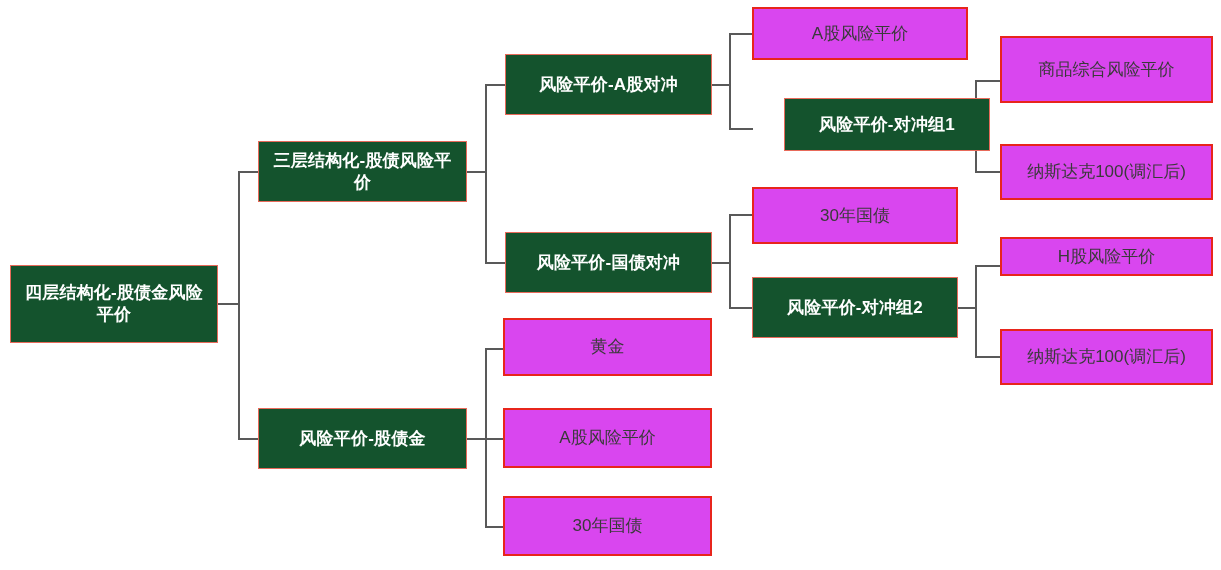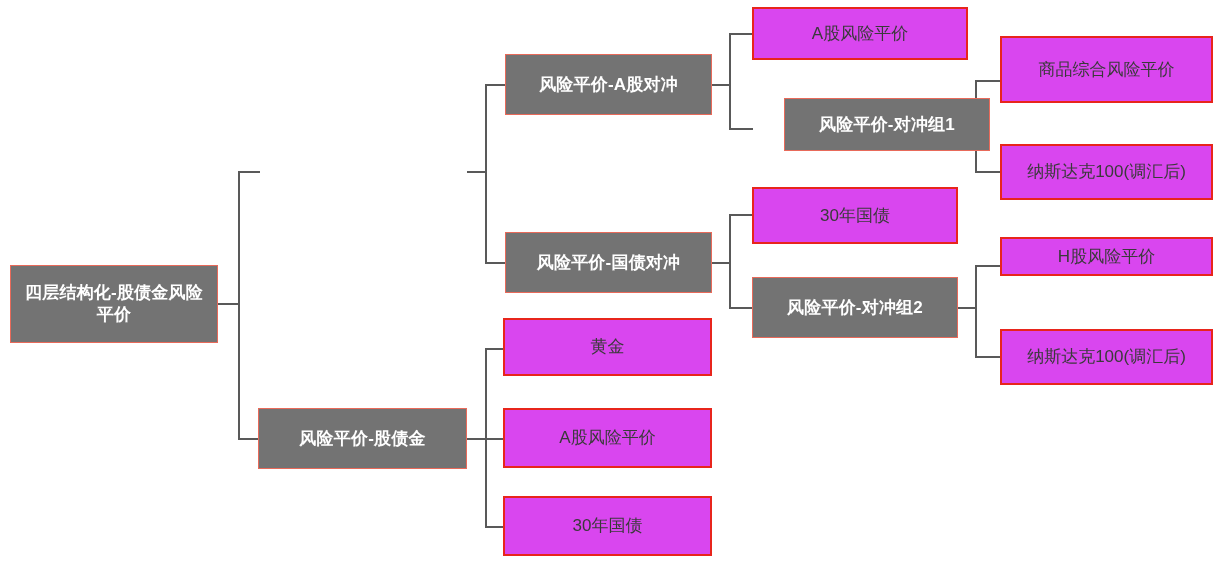--- a/index.html
+++ b/index.html
@@ -19,21 +19,21 @@
     position: absolute;
     box-sizing: border-box;
     display: flex;
     align-items: center;
     justify-content: center;
     text-align: center;
     line-height: 1.28;
     padding: 2px 6px;
   }
   .node.filled {
-    background: #737373;
+    background: #14532d;
     border: 1px solid #E86A5A;
     color: #ffffff;
     font-weight: bold;
     font-size: 17px;
     letter-spacing: 0.2px;
   }
   .node.outline {
     background: #d946ef;
     border: 2px solid #E8251C;
     color: #3a3a3a;
@@ -83,20 +83,21 @@
   <div class="conn h" style="left:975px; top:356px; width:26px;"></div>
 
   <div class="conn h" style="left:467px; top:438px; width:20px;"></div>
   <div class="conn v" style="left:485px; top:348px; height:179px;"></div>
   <div class="conn h" style="left:485px; top:348px; width:20px;"></div>
   <div class="conn h" style="left:485px; top:438px; width:20px;"></div>
   <div class="conn h" style="left:485px; top:526px; width:20px;"></div>
 
   <div class="node filled" style="left:10px; top:265px; width:208px; height:78px;">四层结构化-股债金风险平价</div>
 
+  <div class="node filled" style="left:258px; top:141px; width:209px; height:61px;">三层结构化-股债风险平价</div>
 
   <div class="node filled" style="left:258px; top:408px; width:209px; height:61px;">风险平价-股债金</div>
 
   <div class="node filled" style="left:505px; top:54px; width:207px; height:61px;">风险平价-A股对冲</div>
 
   <div class="node filled" style="left:505px; top:232px; width:207px; height:61px;">风险平价-国债对冲</div>
 
   <div class="node outline" style="left:752px; top:7px; width:216px; height:53px;">A股风险平价</div>
 
   <div class="node filled" style="left:784px; top:98px; width:206px; height:53px;">风险平价-对冲组1</div>

